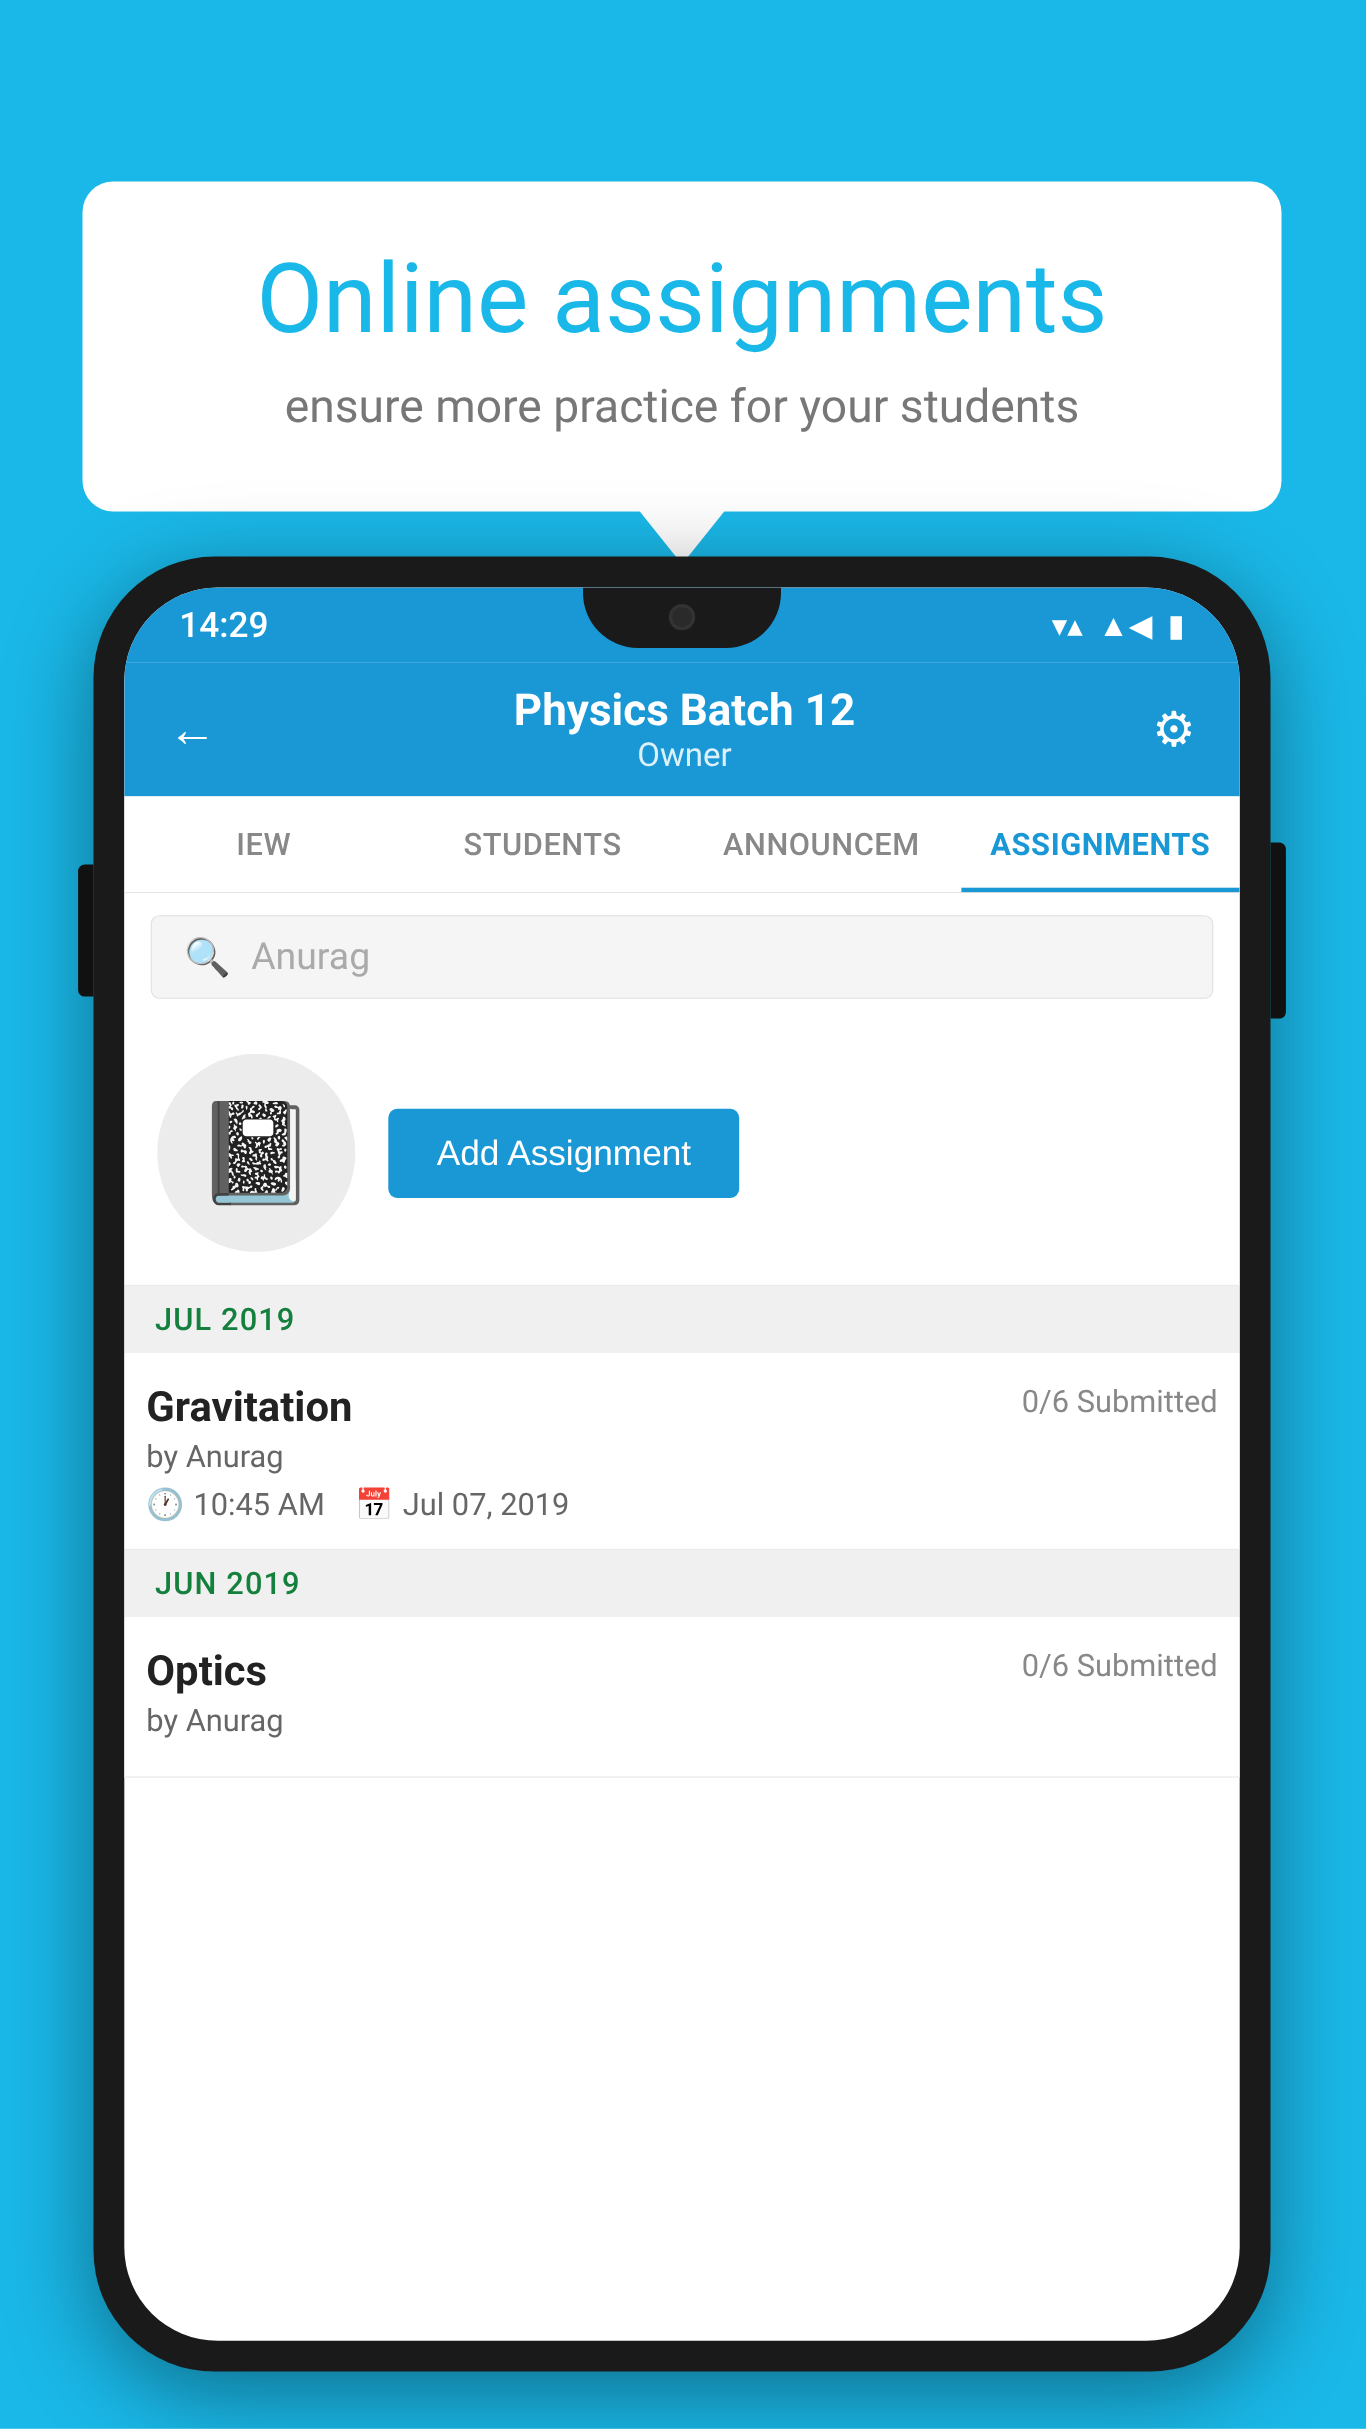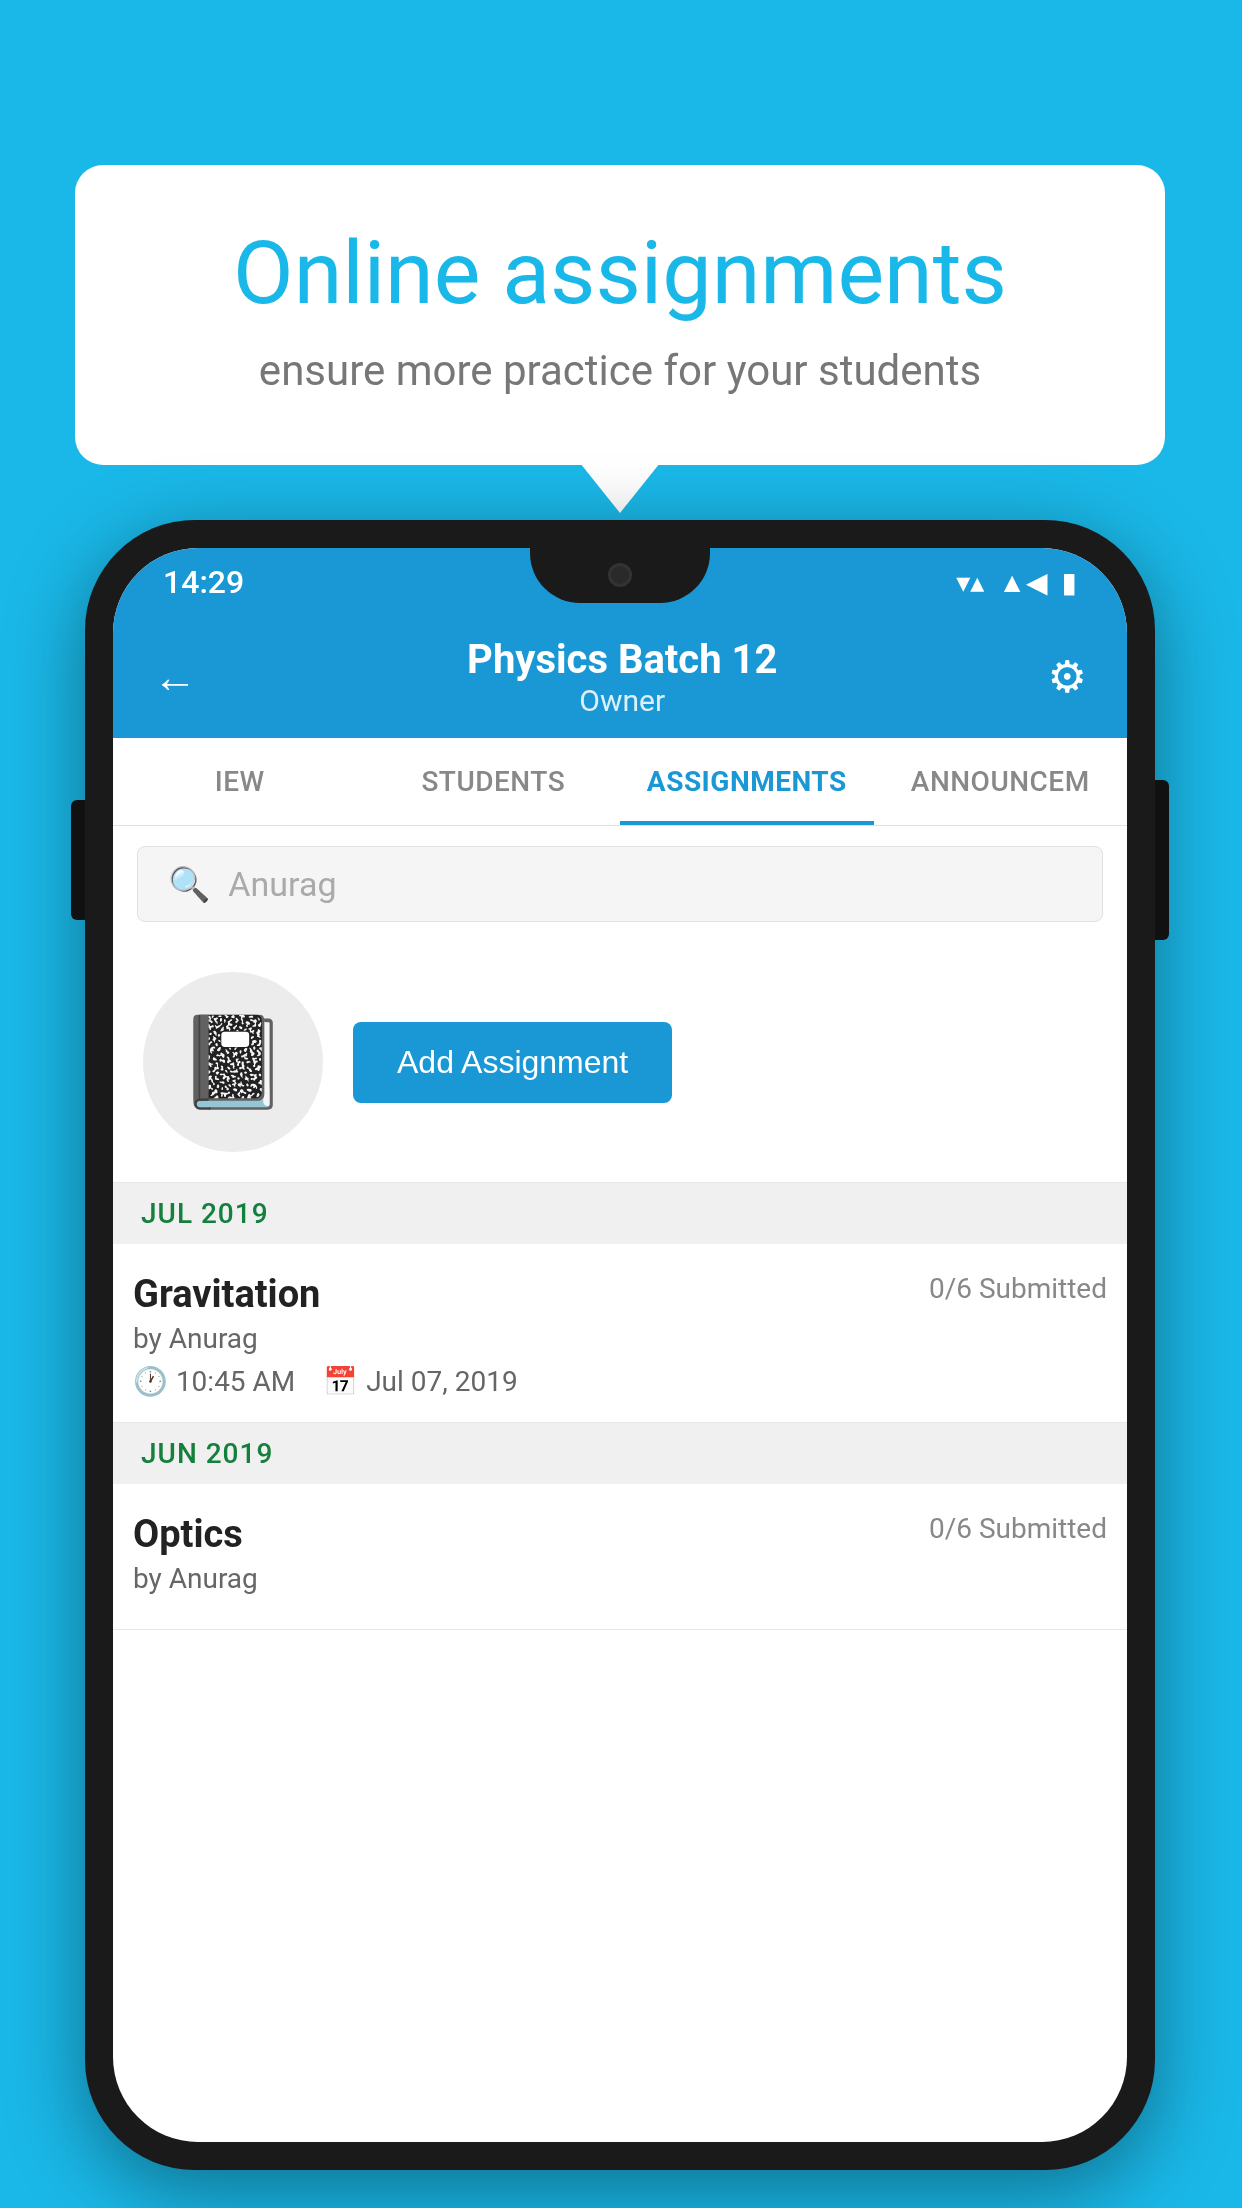--- a/index.html
+++ b/index.html
@@ -45,21 +45,21 @@
     }
     .speech-bubble-subtitle {
       font-size: 42px;
       color: #777;
       font-weight: 400;
     }
 
     
     .phone-shell {
       position: absolute;
-      top: 520px;
+      top: 506px;
       left: 85px;
       width: 1070px;
       height: 1650px;
       background: #1a1a1a;
       border-radius: 110px;
       box-shadow: 0 20px 80px rgba(0,0,0,0.4);
     }
 
     
     .phone-shell::before {
@@ -360,25 +360,25 @@
       <span class="header-gear">⚙</span>
     </div>
 
     <div class="tab-bar">
       <div class="tab-item">
         <span>IEW</span>
       </div>
       <div class="tab-item">
         <span>STUDENTS</span>
       </div>
+      <div class="tab-item">
+        <span>ANNOUNCEM</span>
+      </div>
       <div class="tab-item active">
         <span>ASSIGNMENTS</span>
-      </div>
-      <div class="tab-item">
-        <span>ANNOUNCEM</span>
       </div>
     </div>
 
     <div class="search-container">
       <div class="search-box">
         <span class="search-icon-wrap">🔍</span>
         <span class="search-placeholder">Anurag</span>
       </div>
     </div>
 

